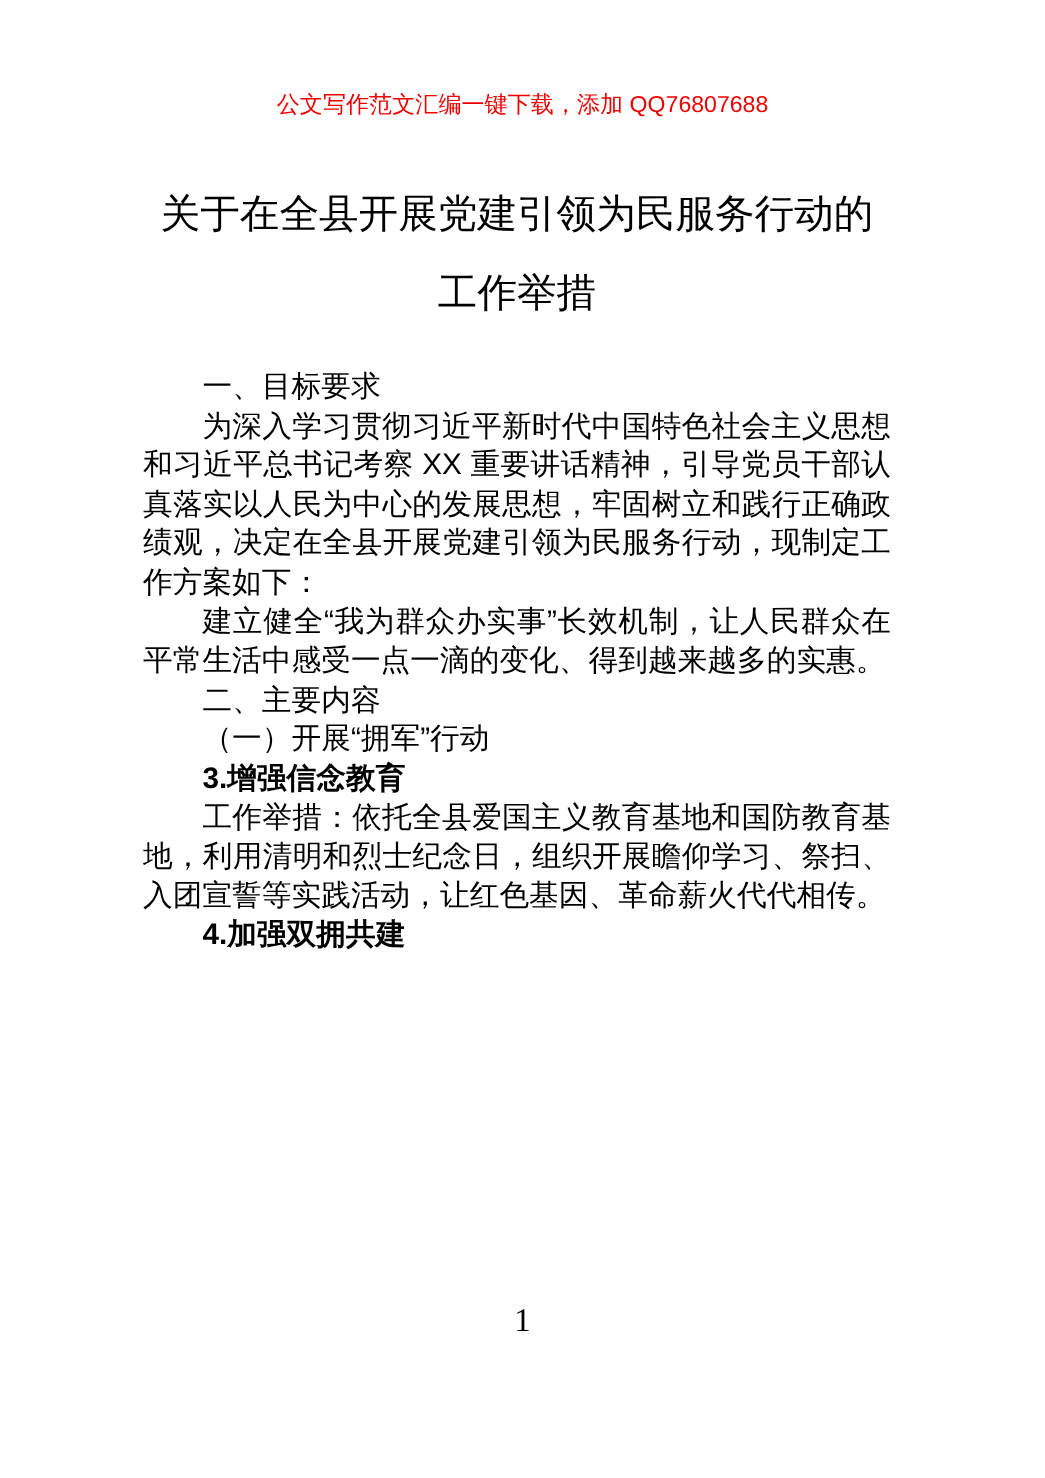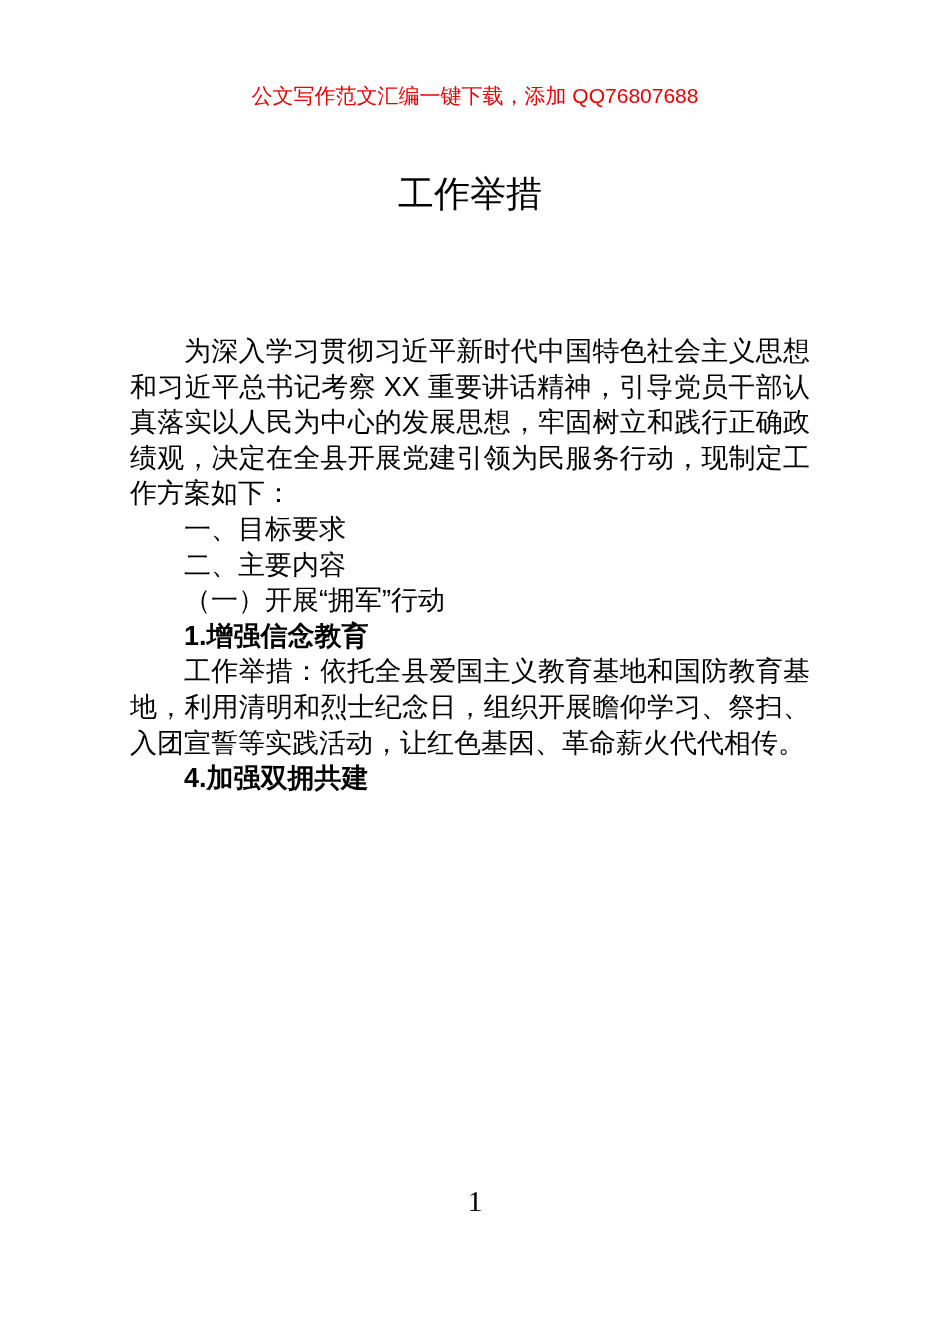--- a/index.html
+++ b/index.html
@@ -68,29 +68,31 @@
   }
 </style>
 </head>
 <body>
 
 <div class="page">
 
   <div class="promo" style="color: rgb(238, 0, 0);">公文写作范文汇编一键下载，添加 QQ76807688</div>
 
   <div class="doc-title">
+    <div>关于在全县开展党建引领为民服务行动的</div>
     <div>工作举措</div>
   </div>
 
   <div class="content">
 
-  <p class="body">为深入学习贯彻习近平新时代中国特色社会主义思想和习近平总书记考察 XX 重要讲话精神，引导党员干部认真落实以人民为中心的发展思想，牢固树立和践行正确政绩观，决定在全县开展党建引领为民服务行动，现制定工作方案如下：</p>
-      <p class="body">一、目标要求</p>
+  <p class="body">一、目标要求</p>
+      <p class="body">为深入学习贯彻习近平新时代中国特色社会主义思想和习近平总书记考察 XX 重要讲话精神，引导党员干部认真落实以人民为中心的发展思想，牢固树立和践行正确政绩观，决定在全县开展党建引领为民服务行动，现制定工作方案如下：</p>
+      <p class="body">建立健全“我为群众办实事”长效机制，让人民群众在平常生活中感受一点一滴的变化、得到越来越多的实惠。</p>
       <p class="body">二、主要内容</p>
       <p class="body">（一）开展“拥军”行动</p>
-      <p class="heading">1.增强信念教育</p>
+      <p class="heading">3.增强信念教育</p>
       <p class="body">工作举措：依托全县爱国主义教育基地和国防教育基地，利用清明和烈士纪念日，组织开展瞻仰学习、祭扫、入团宣誓等实践活动，让红色基因、革命薪火代代相传。</p>
       <p class="heading">4.加强双拥共建</p>
     </div>
 
   <div class="page-number">1</div>
 
 </div>
 
 </body></html>

